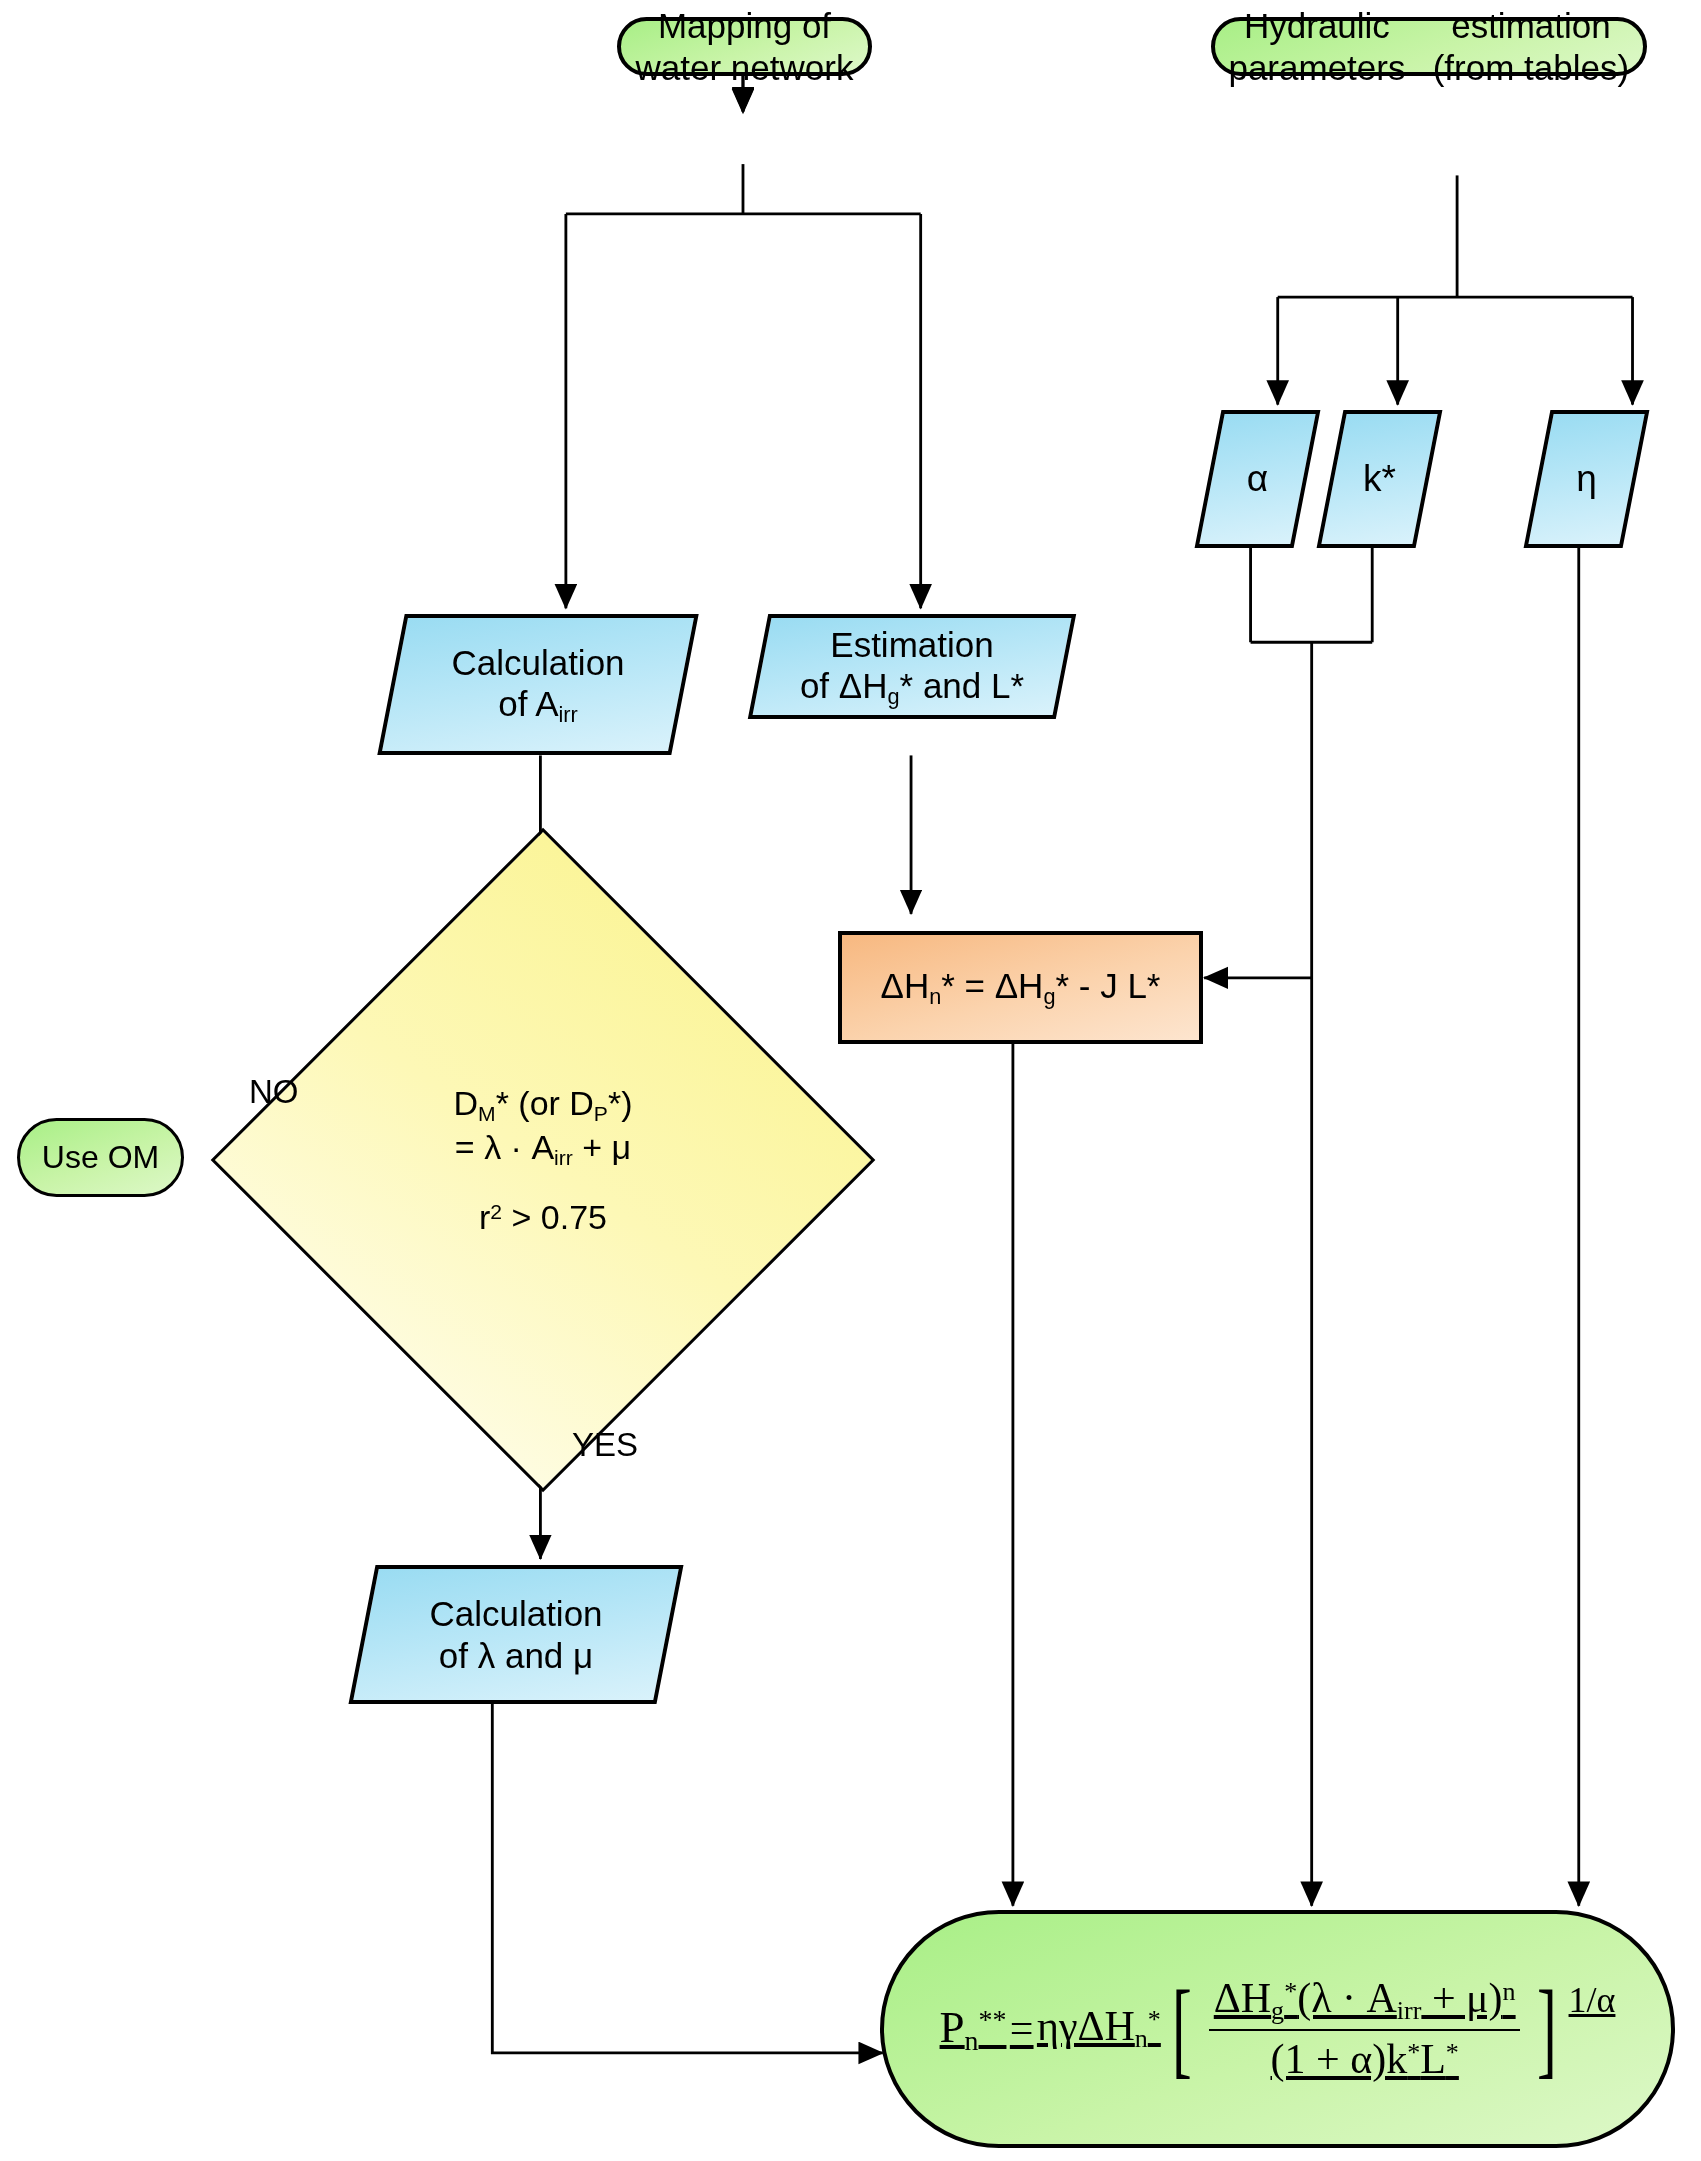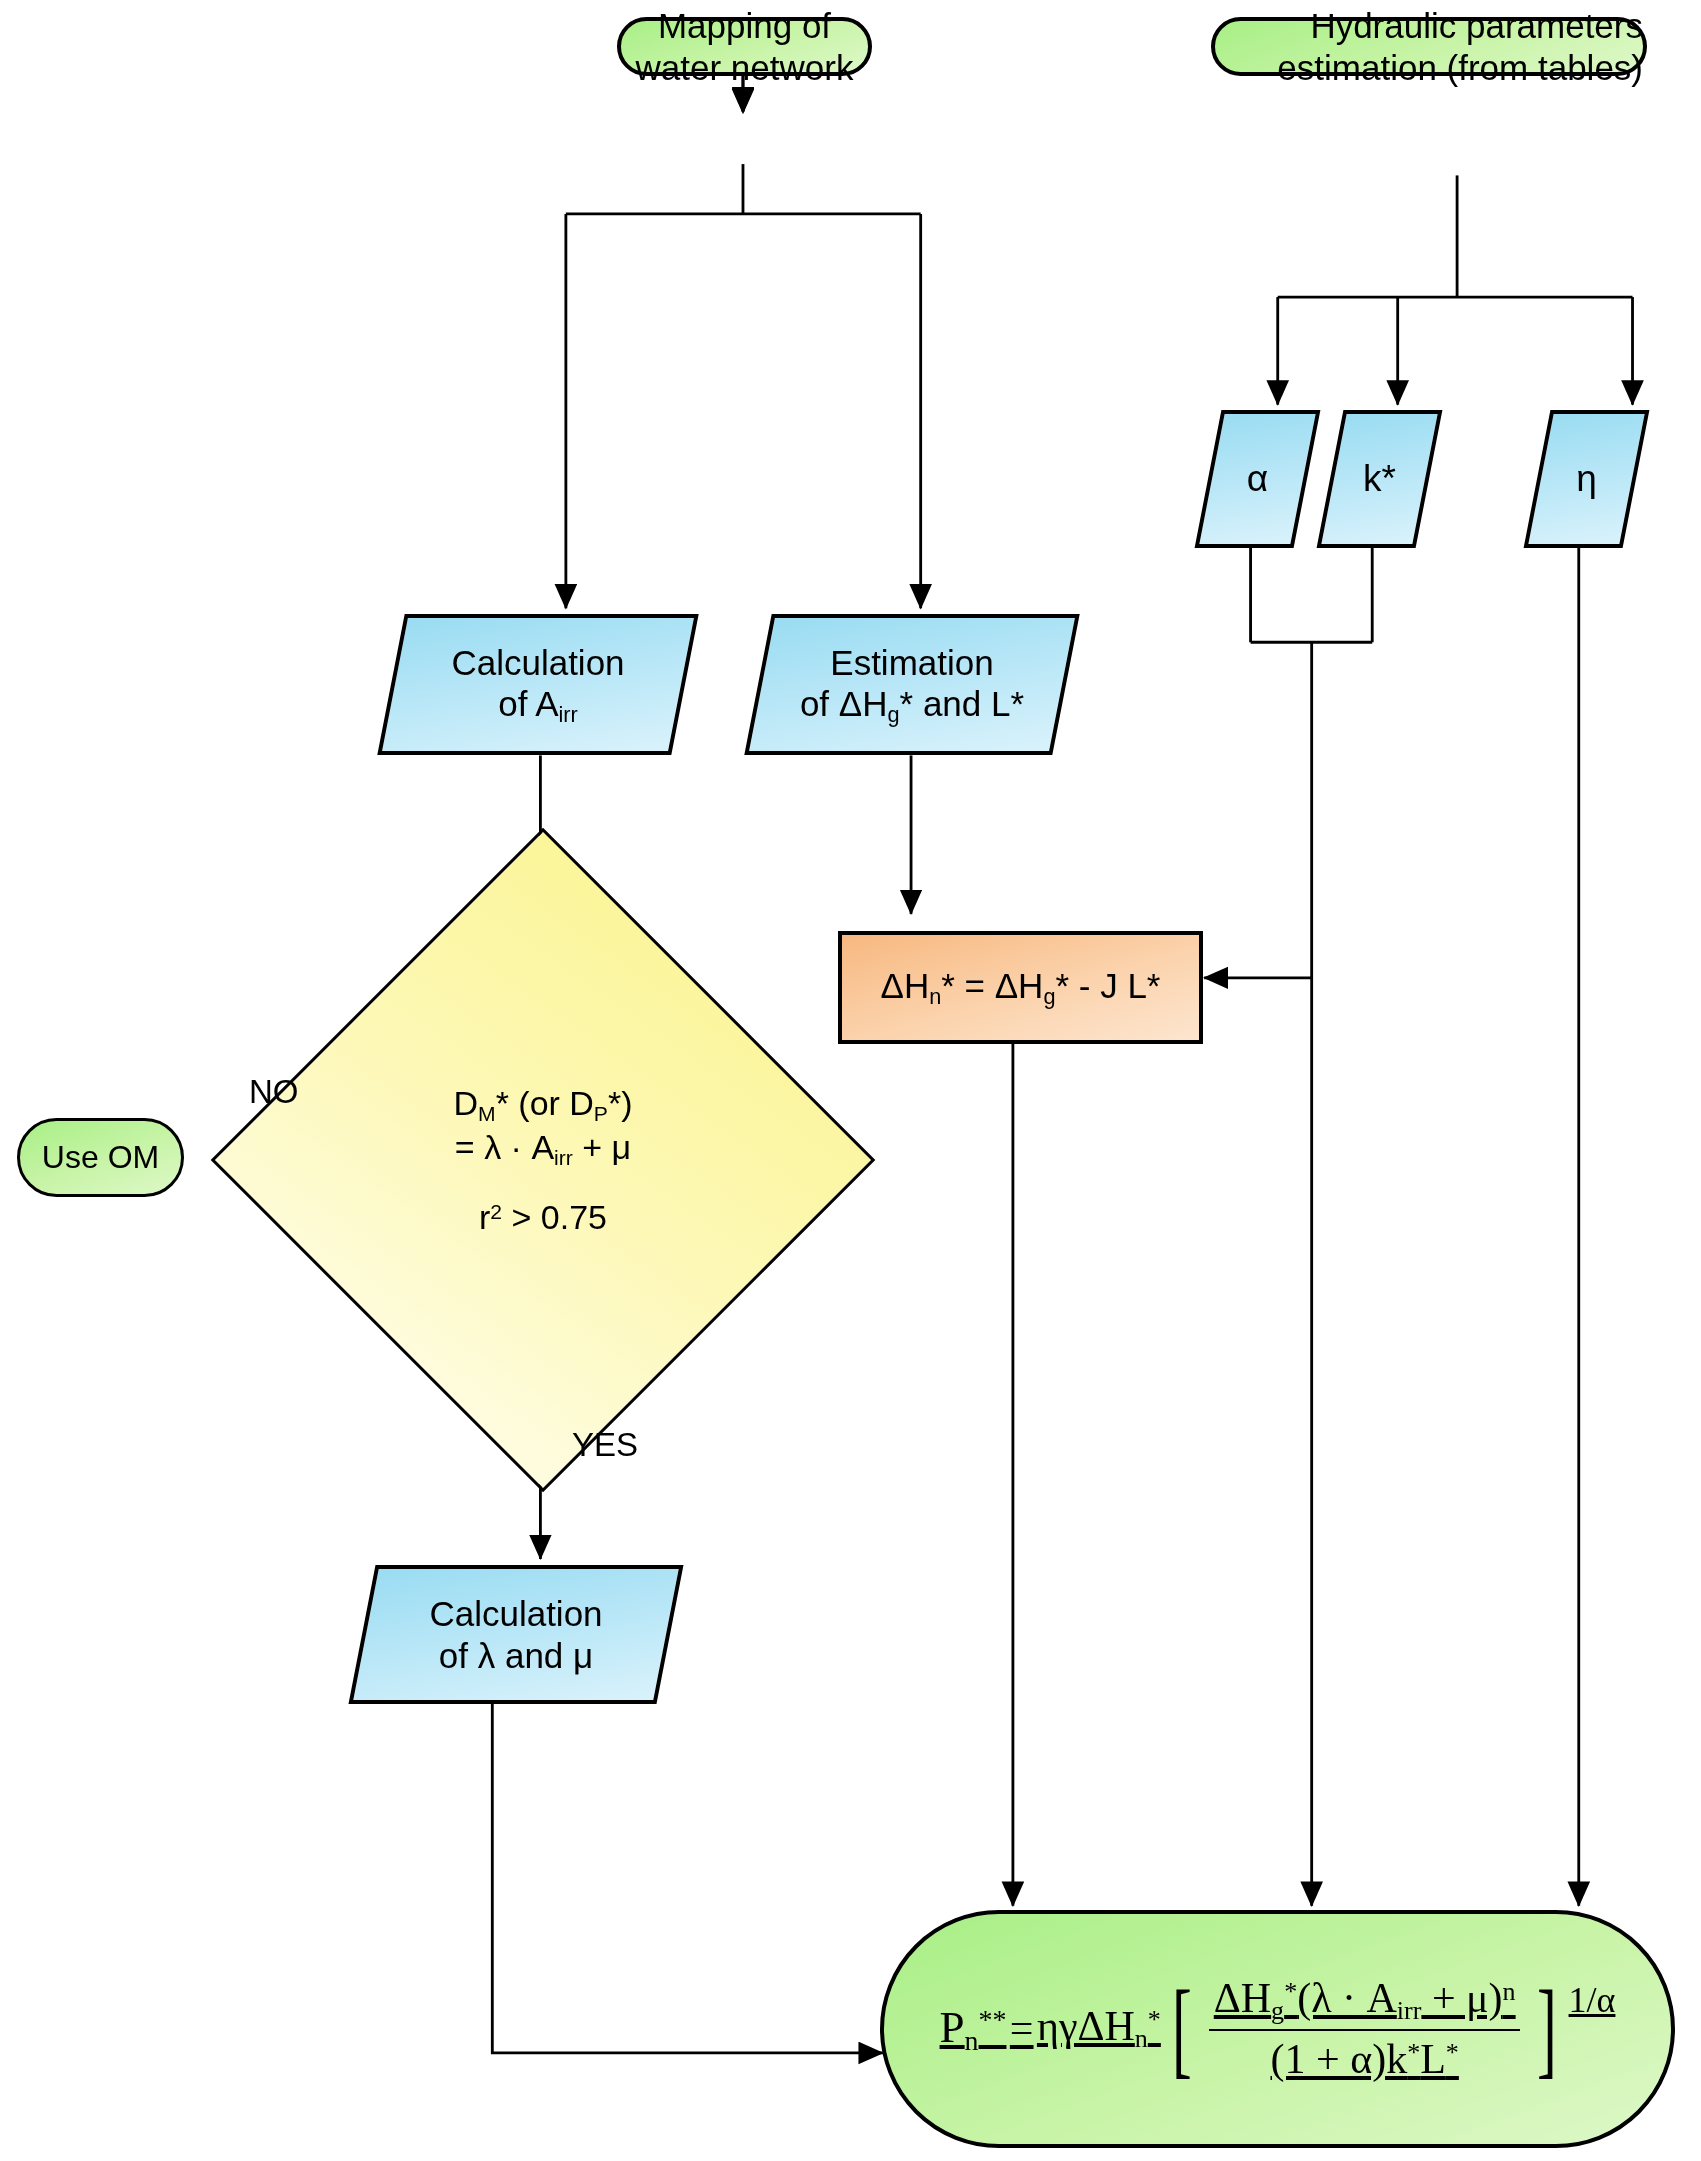--- a/index.html
+++ b/index.html
@@ -106,37 +106,37 @@
     <path d="M955,2470 L955,2755" stroke="#000" stroke-width="5" fill="none" marker-end="url(#ah)"></path>
 
     <path d="M870,3010 L870,3628 L1560,3628" stroke="#000" stroke-width="5" fill="none" marker-end="url(#ah)"></path>
   </svg>
 
   <div class="node term" style="left:617px;top:17px;width:255px;height:59px;flex-direction:column;">
     <span>Mapping of</span>
     <span>water network</span>
   </div>
 
-  <div class="node term" style="left:1211px;top:17px;width:436px;height:59px;flex-direction:column;align-items:flex-end;">
+  <div class="node term" style="left:1211px;top:17px;width:436px;height:59px;flex-direction:row;">
     <span>Hydraulic parameters</span>
     <span>estimation (from tables)</span>
   </div>
 
 
   <div class="node para" style="left:391px;top:614px;width:294px;height:141px;">
     <div class="shape"></div>
     <div class="txt">
       <div>Calculation</div>
       <div>
         <span>of A</span><sub>irr</sub>
       </div>
     </div>
   </div>
 
-  <div class="node para" style="left:758px;top:614px;width:308px;height:141px;">
+  <div class="node para" style="left:758px;top:614px;width:308px;height:105px;">
     <div class="shape"></div>
     <div class="txt">
       <div>Estimation</div>
       <div>
         <span>of ΔH</span><sub>g</sub><span>* and L*</span>
       </div>
     </div>
   </div>
 
   <div class="node para tiny" style="left:1208px;top:410px;width:99px;height:138px;">

